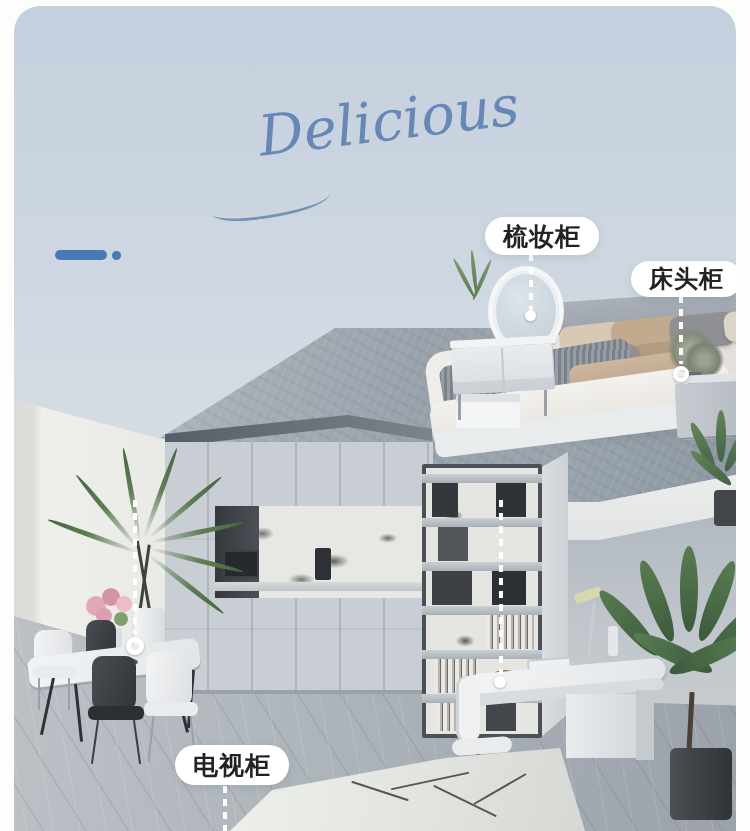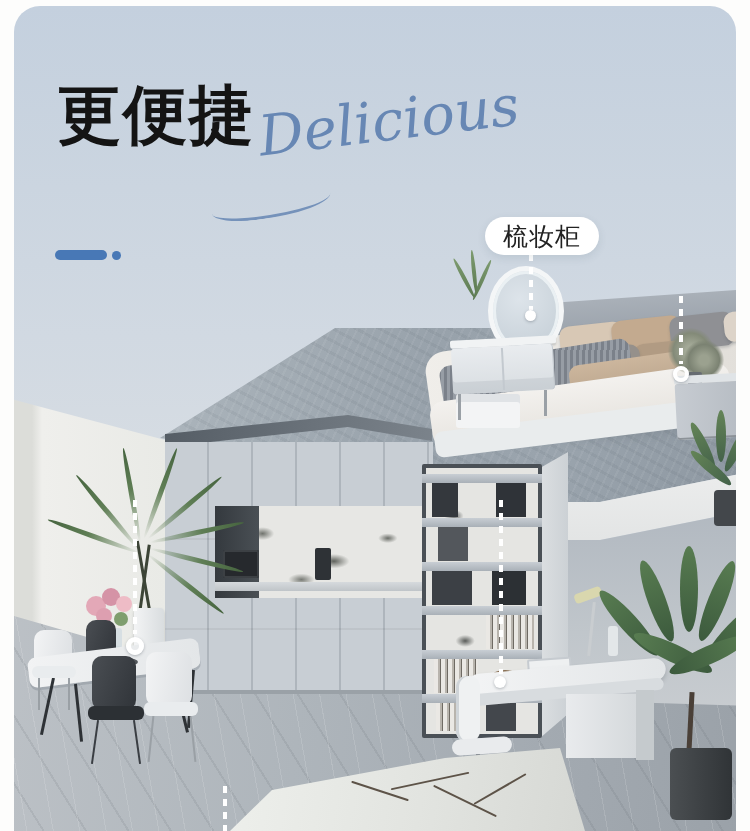--- a/index.html
+++ b/index.html
@@ -186,38 +186,37 @@
   .branch{width:60px;height:2px;background:#5d5348;border-radius:2px;}
   .plant-right{left:600px;top:540px;width:160px;height:291px;}
   .pr-leaf{width:18px;height:86px;border-radius:50%;background:linear-gradient(180deg,#587c51,#3c5a3d);}
   .pr-trunk{left:88px;top:152px;width:5px;height:60px;background:#4a4038;transform:rotate(3deg);}
   .pr-pot{left:70px;top:208px;width:62px;height:72px;border-radius:6px;
      background:linear-gradient(90deg,#4b4f52,#303437);}
 
   
   .callout{position:absolute;z-index:40;background:#ffffff;border-radius:20px;height:38px;
      display:flex;align-items:center;justify-content:center;padding:0 18px;
-     font-size:25px;color:#222222;font-weight:400;letter-spacing:1px;
+     font-size:25px;color:#222222;font-weight:700;letter-spacing:1px;
      box-shadow:0 3px 8px rgba(60,80,100,.12);white-space:nowrap;text-align:center;}
   .dash{position:absolute;z-index:39;width:4px;
      background-image:repeating-linear-gradient(180deg,#ffffff 0 7px,transparent 7px 13px);}
   .dot{position:absolute;z-index:39;border-radius:50%;background:#ffffff;
      box-shadow:0 1px 3px rgba(60,70,80,.35);}
   .dot.ring{background:transparent;border:4px solid #ffffff;box-sizing:border-box;}
 </style>
 </head>
 <body>
 
 <div id="stage">
  <div id="card">
   <div id="scene">
 
     <div class="script">Delicious</div>
     <div class="title">
-      <div style="position:static;">更便捷</div>
     </div>
     <div class="accent-dash" style="background:#4878b6;"></div>
     <div class="accent-dot" style="background:#4878b6;"></div>
 
     <div class="left-wall"></div>
     <div class="platform-top"></div>
     <div class="platform-edge"></div>
     <div class="right-wall"></div>
     <div class="floor"></div>
 
@@ -374,24 +373,26 @@
       <div class="pr-trunk"></div>
       <div class="pr-pot"></div>
     </div>
 
     <div class="dash" style="left:529px;top:254px;height:56px;"></div>
     <div class="dot" style="left:525px;top:310px;width:11px;height:11px;"></div>
     <div class="callout" style="left:485px;top:217px;">梳妆柜</div>
 
     <div class="dash" style="left:679px;top:296px;height:68px;"></div>
     <div class="dot ring" style="left:673px;top:366px;width:16px;height:16px;"></div>
+    <div class="callout" style="left:631px;top:261px;height:36px;font-size:24px;">床头柜</div>
 
     <div class="dash" style="left:133px;top:500px;height:134px;"></div>
     <div class="dot ring" style="left:126px;top:637px;width:18px;height:18px;border-width:5px;"></div>
 
     <div class="dash" style="left:499px;top:500px;height:174px;"></div>
     <div class="dot" style="left:494px;top:676px;width:12px;height:12px;"></div>
 
     <div class="dash" style="left:223px;top:786px;height:45px;"></div>
+    <div class="callout" style="left:175px;top:745px;height:40px;">电视柜</div>
 
   </div>
  </div>
 </div>
 
 </body></html>

